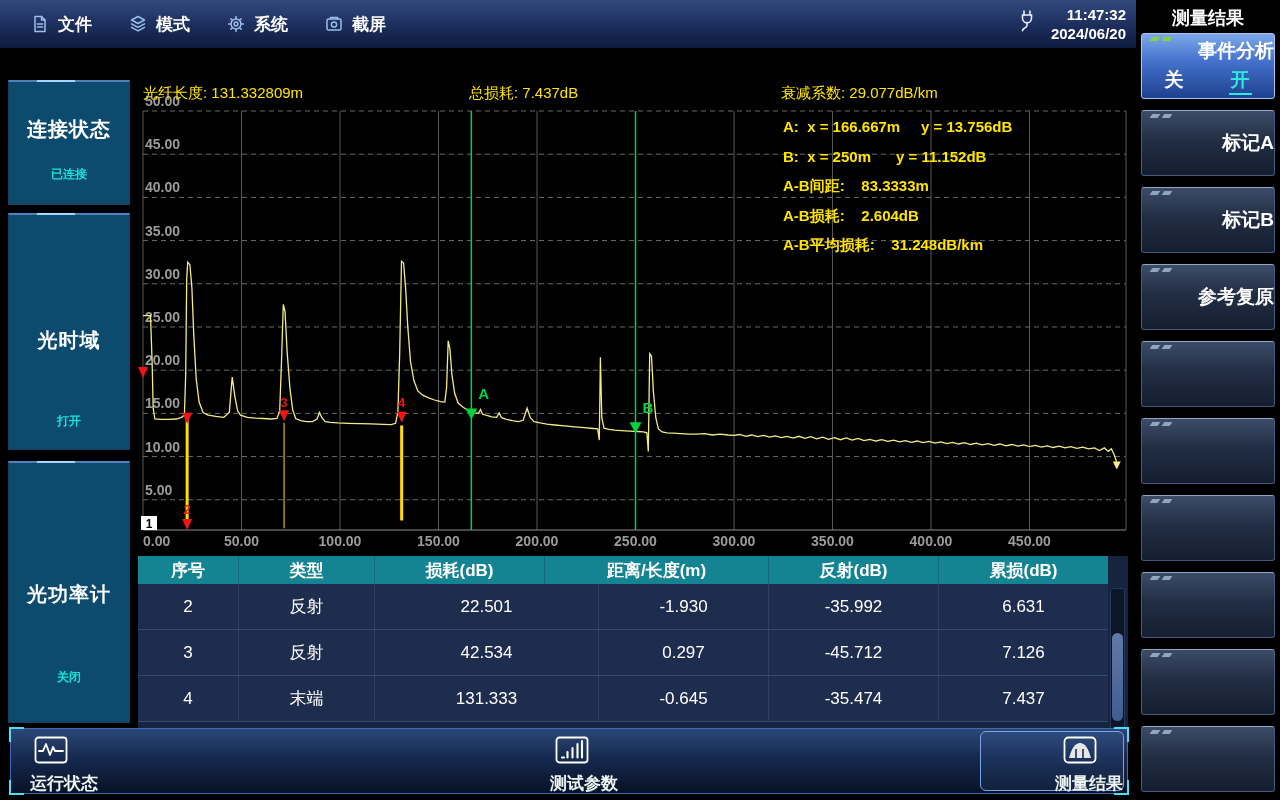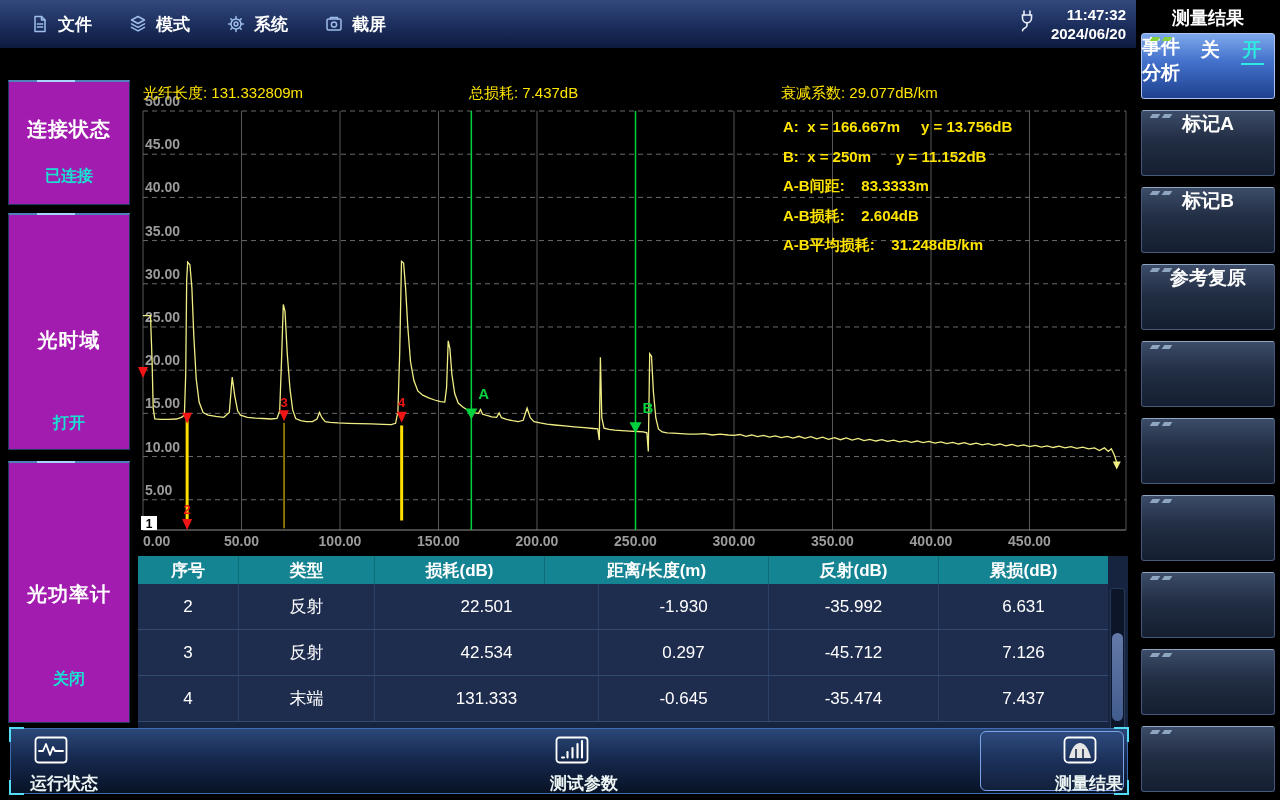--- a/index.html
+++ b/index.html
@@ -15,36 +15,36 @@
   .status-area{position:absolute;right:10px;top:0;height:48px;display:flex;align-items:center;gap:12px}
   .clock{text-align:right;font-size:15px;font-weight:bold;line-height:1.3}
 
   
   .right-sidebar{position:absolute;left:1136px;top:0;width:144px;height:800px;background:#000}
   .rs-title{text-align:center;font-size:18px;font-weight:bold;padding-top:6px;height:21px}
   #rs-btns{margin-top:6px}
   .rs-btn{position:relative;width:134px;height:66px;margin:0 auto 11px;box-sizing:border-box;
     background:linear-gradient(180deg,#3c4c68 0%,#222e44 45%,#141e30 100%);
     border:1px solid #46597a;border-top-color:#90a7c2;border-radius:3px;
-    display:flex;flex-direction:row;align-items:flex-start;justify-content:center;
+    display:flex;flex-direction:column;align-items:flex-end;justify-content:center;
     font-size:19px;font-weight:bold}
   .rs-btn.active{background:linear-gradient(180deg,#7ea8ea 0%,#4472cc 42%,#1e418f 100%);
     border-color:#a9c5ef}
   .gd{position:absolute;top:3px;left:9px;width:8px;height:4px;background:#8fa6c0;
     transform:skewX(-35deg);box-shadow:12px 0 0 #8fa6c0}
   .rs-btn.active .gd{background:#86d23e;box-shadow:12px 0 0 #86d23e}
   .toggle-row{display:flex;width:100%;justify-content:space-around;margin-top:3px}
   .on-label{color:#2ee9df;border-bottom:2px solid #2ee9df;padding:0 2px}
 
   
-  .left-panel{position:absolute;left:8px;width:122px;background:#a21caf;box-sizing:border-box;
+  .left-panel{position:absolute;left:8px;width:122px;background:#0c4a6e;box-sizing:border-box;
     border:1px solid #1d3c62;border-top:2px solid #4f82b8}
   .left-panel::before{content:"";position:absolute;top:-2px;left:28px;width:38px;height:2px;background:#a6d6ff}
   .lp-title{position:absolute;width:100%;text-align:center;font-size:20px;font-weight:bold;letter-spacing:1px}
-  .lp-status{position:absolute;width:100%;text-align:center;font-size:16px;font-weight:bold;color:#19e2d2}
+  .lp-status{position:absolute;width:100%;text-align:center;font-size:12px;font-weight:bold;color:#19e2d2}
 
   
   .chart{position:absolute;left:138px;top:78px;width:990px;height:478px;background:#000}
   .chart svg{position:absolute;left:0;top:0}
   .chart-stat{position:absolute;top:6px;font-size:15px;font-weight:normal;color:#ffe400;white-space:pre;z-index:2}
   .anno{position:absolute;font-size:15px;font-weight:bold;color:#ffe400;white-space:pre;z-index:2}
 
   
   .table{position:absolute;left:138px;top:556px;width:990px;height:182px;background:#17243f}
   .thead{display:flex;height:28px;width:970px;background:#148392;font-size:17px;font-weight:bold;align-items:stretch}

